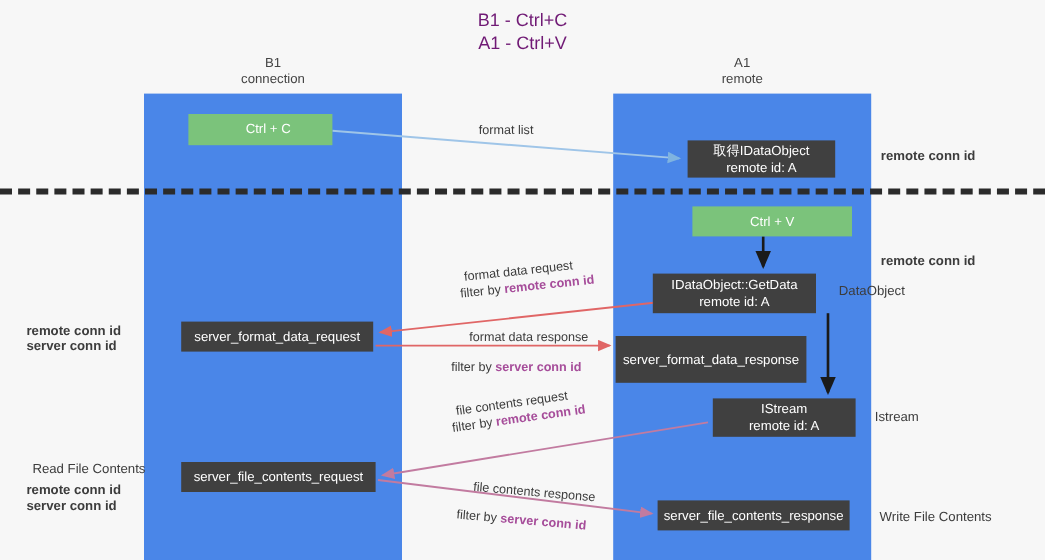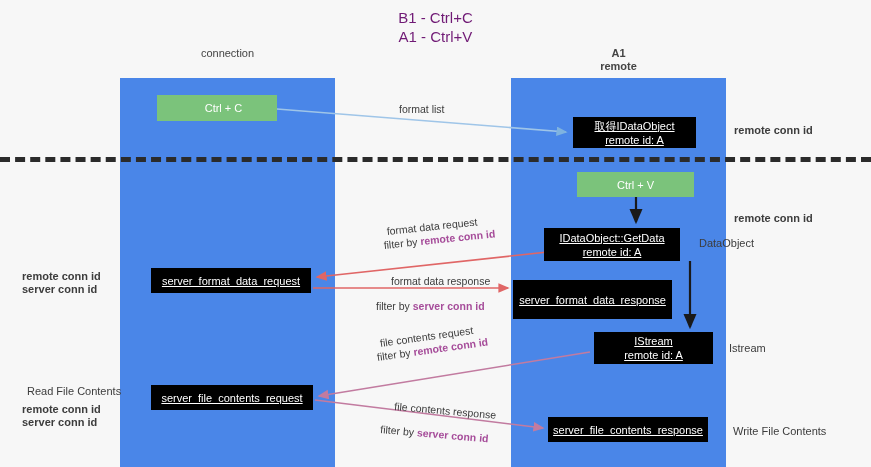--- a/index.html
+++ b/index.html
@@ -41,41 +41,41 @@
     position: absolute;
     text-align: center;
     color: #444;
     font-size: 11px;
     line-height: 13px;
     width: 215px;
   }
   .lane-head .l1 { display: block; }
   .lane-head .l2 { display: block; }
   .head-b1 { left: 120px; top: 47px; }
-  .head-a1 { left: 511px; top: 47px; font-weight: bold; }
+  .head-a1 { left: 511px; top: 47px; }
 
   .node {
     position: absolute;
     box-sizing: border-box;
     display: flex;
     flex-direction: column;
     align-items: center;
     justify-content: center;
     color: #ffffff;
     font-size: 11px;
     line-height: 14px;
     text-align: center;
     padding: 2px 4px;
   }
-  .node.orange { background: #000000; text-decoration: underline; }
+  .node.orange { background: #404040; }
   .node.green  { background: #7bc37b; }
 
   .n-ctrlc      { left: 157px; top: 95px;  width: 120px; height: 26px; padding-left: 17px; }
   .n-idataobj   { left: 573px; top: 117px; width: 123px; height: 31px; }
-  .n-ctrlv      { left: 577px; top: 172px; width: 117px; height: 25px; }
+  .n-ctrlv      { left: 577px; top: 172px; width: 133px; height: 25px; }
   .n-getdata    { left: 544px; top: 228px; width: 136px; height: 33px; }
   .n-sfdreq     { left: 151px; top: 268px; width: 160px; height: 25px; }
   .n-sfdres     { left: 513px; top: 280px; width: 159px; height: 39px; }
   .n-istream    { left: 594px; top: 332px; width: 119px; height: 32px; }
   .n-sfcreq     { left: 151px; top: 385px; width: 162px; height: 25px; }
   .n-sfcres     { left: 548px; top: 417px; width: 160px; height: 25px; }
 
   .edge-label {
     position: absolute;
     font-size: 10.5px;
@@ -116,20 +116,21 @@
 
 <div id="canvas">
 
   <div class="lane lane-b1"></div>
   <div class="lane lane-a1"></div>
 
   <div class="title title-l1">B1 - Ctrl+C</div>
   <div class="title title-l2">A1 - Ctrl+V</div>
 
   <div class="lane-head head-b1">
+    <span class="l1">B1</span>
     <span class="l2">connection</span>
   </div>
   <div class="lane-head head-a1">
     <span class="l1">A1</span>
     <span class="l2">remote</span>
   </div>
 
   <svg class="overlay" viewBox="0 0 871 467">
     <defs>
       <marker id="ah-blue" markerWidth="7" markerHeight="7" refX="6" refY="3" orient="auto">

